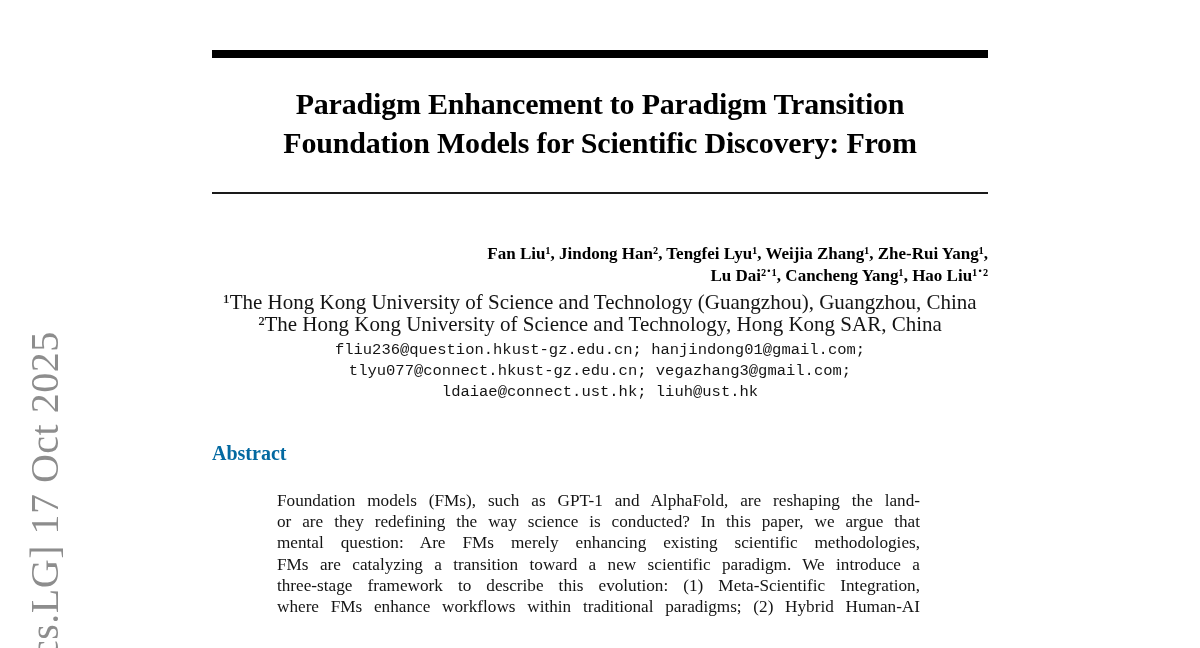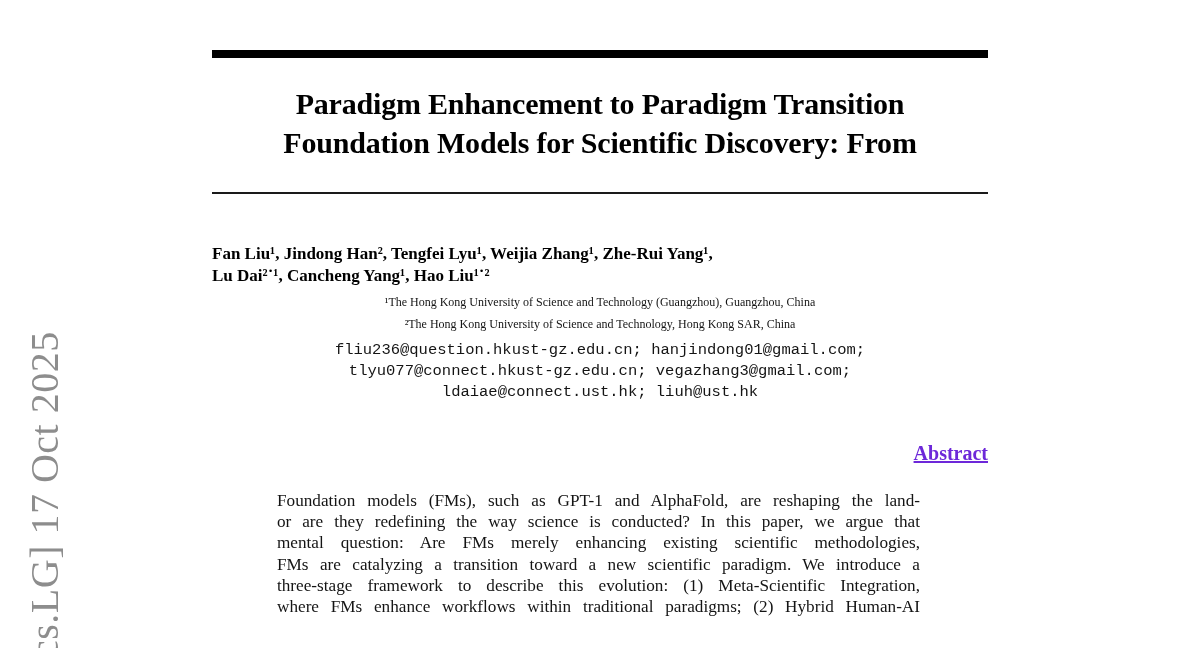--- a/index.html
+++ b/index.html
@@ -65,57 +65,56 @@
     top: 192px;
     width: 776px;
     height: 2px;
     background: #1a1a1a;
   }
   .authors-block {
     position: absolute;
     left: 0;
     top: 243px;
     width: 776px;
-    text-align: left;
+    text-align: right;
     font-weight: bold;
     font-size: 17px;
     line-height: 22px;
     color: #000000;
   }
   .affil-block {
     position: absolute;
     left: 0;
     top: 291px;
     width: 776px;
     text-align: center;
-    font-size: 12px;
+    font-size: 21px;
     line-height: 22px;
     color: #141414;
   }
   .emails-block {
     position: absolute;
     left: 0;
     top: 340px;
     width: 776px;
     text-align: center;
     font-family: "Liberation Mono", "DejaVu Sans Mono", monospace;
     font-size: 15.5px;
     line-height: 21px;
     color: #141414;
   }
   .abstract-heading {
     position: absolute;
     left: 0;
     top: 442px;
     width: 776px;
-    text-align: right;
+    text-align: left;
     font-weight: bold;
     font-size: 20px;
-    color: #6d28d9;
-    text-decoration: underline;
+    color: #0369a1;
   }
   .abstract-body {
     position: absolute;
     left: 65px;
     top: 490px;
     width: 643px;
     font-size: 17.2px;
     line-height: 21.2px;
     color: #141414;
   }

